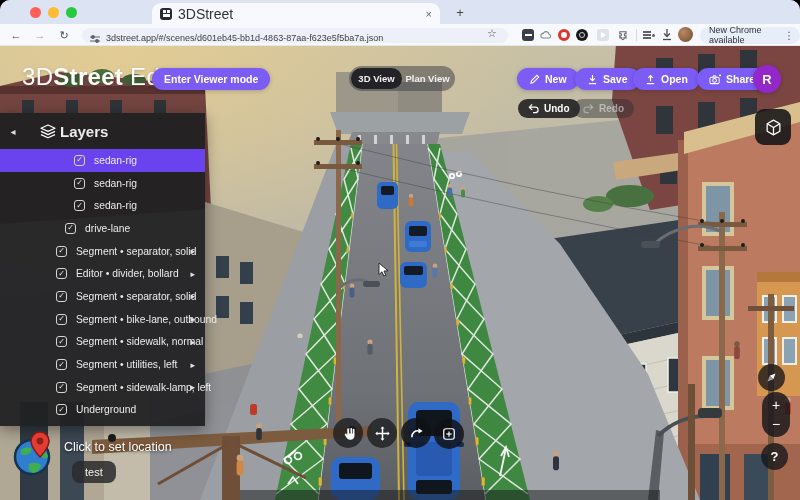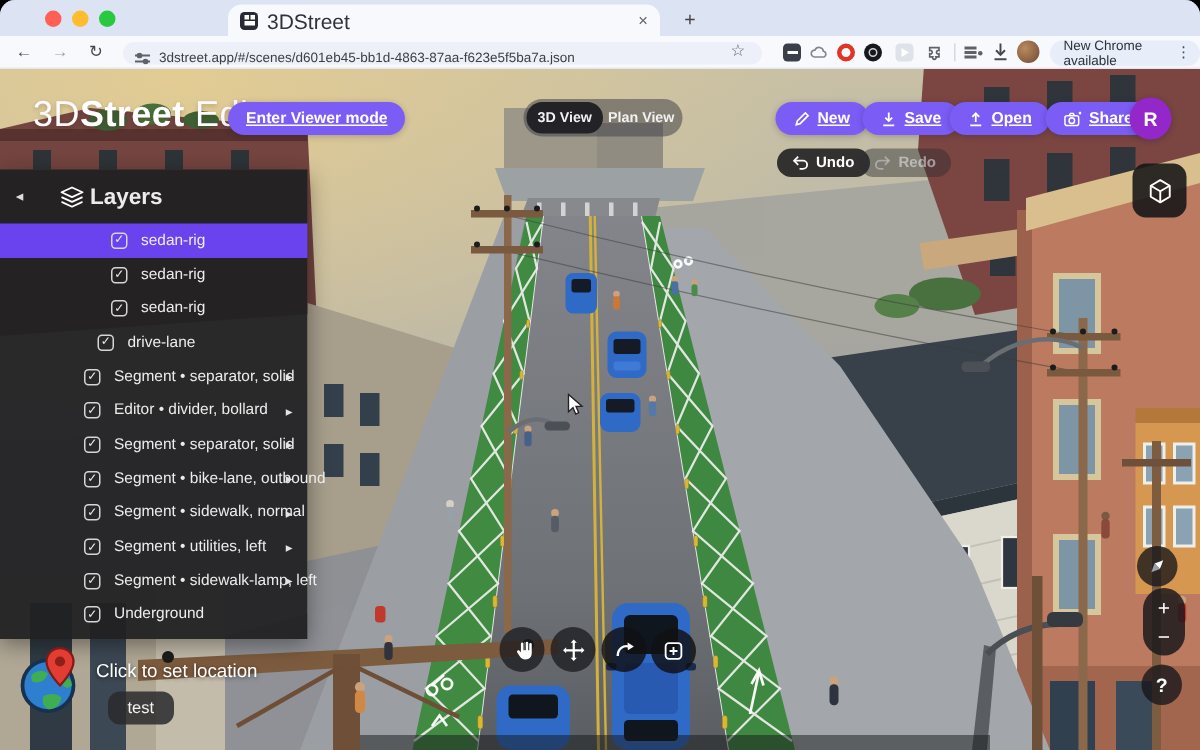--- a/index.html
+++ b/index.html
@@ -42,21 +42,21 @@
   .avatar-br{position:absolute;left:678px;top:3px;width:15px;height:15px;border-radius:50%;background:radial-gradient(circle at 35% 35%,#b98a5e,#6e4a33);}
   .updatepill{position:absolute;left:700px;top:2.5px;height:17px;background:#e7edf9;border-radius:9px;display:flex;align-items:center;padding:0 6px 0 9px;font-size:9px;color:#2f3237;}
   .kebab{font-size:10px;color:#454a52;margin-left:5px;letter-spacing:0;}
   
   .scene{position:absolute;left:0;top:44px;width:800px;height:456px;}
   .scene svg{display:block;}
   
   .logo{position:absolute;left:22px;top:63px;font-size:24px;color:#fff;letter-spacing:.3px;text-shadow:0 1px 3px rgba(60,40,10,.25);}
   .logo .thin{font-weight:300;color:#fdfbff;}
   .logo .bold{font-weight:700;}
-  .pillbtn{position:absolute;height:22px;border-radius:12px;background:#7b5cf5;color:#fff;font-size:10.5px;font-weight:700;display:flex;align-items:center;justify-content:center;gap:5px;padding:0 12px;box-sizing:border-box;box-shadow:0 1px 4px rgba(30,20,60,.25);text-decoration:underline;}
+  .pillbtn{position:absolute;height:22px;border-radius:12px;background:#7b5cf5;color:#fff;font-size:10.5px;font-weight:700;display:flex;align-items:center;justify-content:center;gap:5px;padding:0 12px;box-sizing:border-box;box-shadow:0 1px 4px rgba(30,20,60,.25);}
   .viewtoggle{position:absolute;left:349px;top:66px;width:106px;height:25px;background:rgba(70,70,74,.55);border-radius:13px;display:flex;align-items:center;padding:2px;box-sizing:border-box;}
   .vt-item{flex:1;height:21px;border-radius:11px;font-size:9.5px;font-weight:700;color:#f1f1f3;display:flex;align-items:center;justify-content:center;}
   .vt-item.active{background:#232327;}
   .undo-redo{position:absolute;top:99px;height:19px;border-radius:10px;display:flex;align-items:center;gap:5px;padding:0 10px;font-size:10px;font-weight:700;box-sizing:border-box;}
   .undo{left:518px;background:rgba(25,25,27,.85);color:#fff;}
   .redo{left:573px;background:rgba(45,45,48,.45);color:rgba(235,235,240,.55);}
   .avatar{position:absolute;left:753px;top:65px;width:28px;height:28px;border-radius:50%;background:#9327c9;color:#fff;font-size:13px;font-weight:700;display:flex;align-items:center;justify-content:center;box-shadow:0 1px 4px rgba(30,20,60,.3);}
   .cubebtn{position:absolute;left:755px;top:109px;width:36px;height:36px;border-radius:9px;background:rgba(20,20,22,.88);display:flex;align-items:center;justify-content:center;}
   
   .panel{position:absolute;left:0;top:113px;width:205px;height:313px;background:rgba(33,33,35,.95);box-shadow:0 4px 14px rgba(0,0,0,.4);color:#ececec;}

